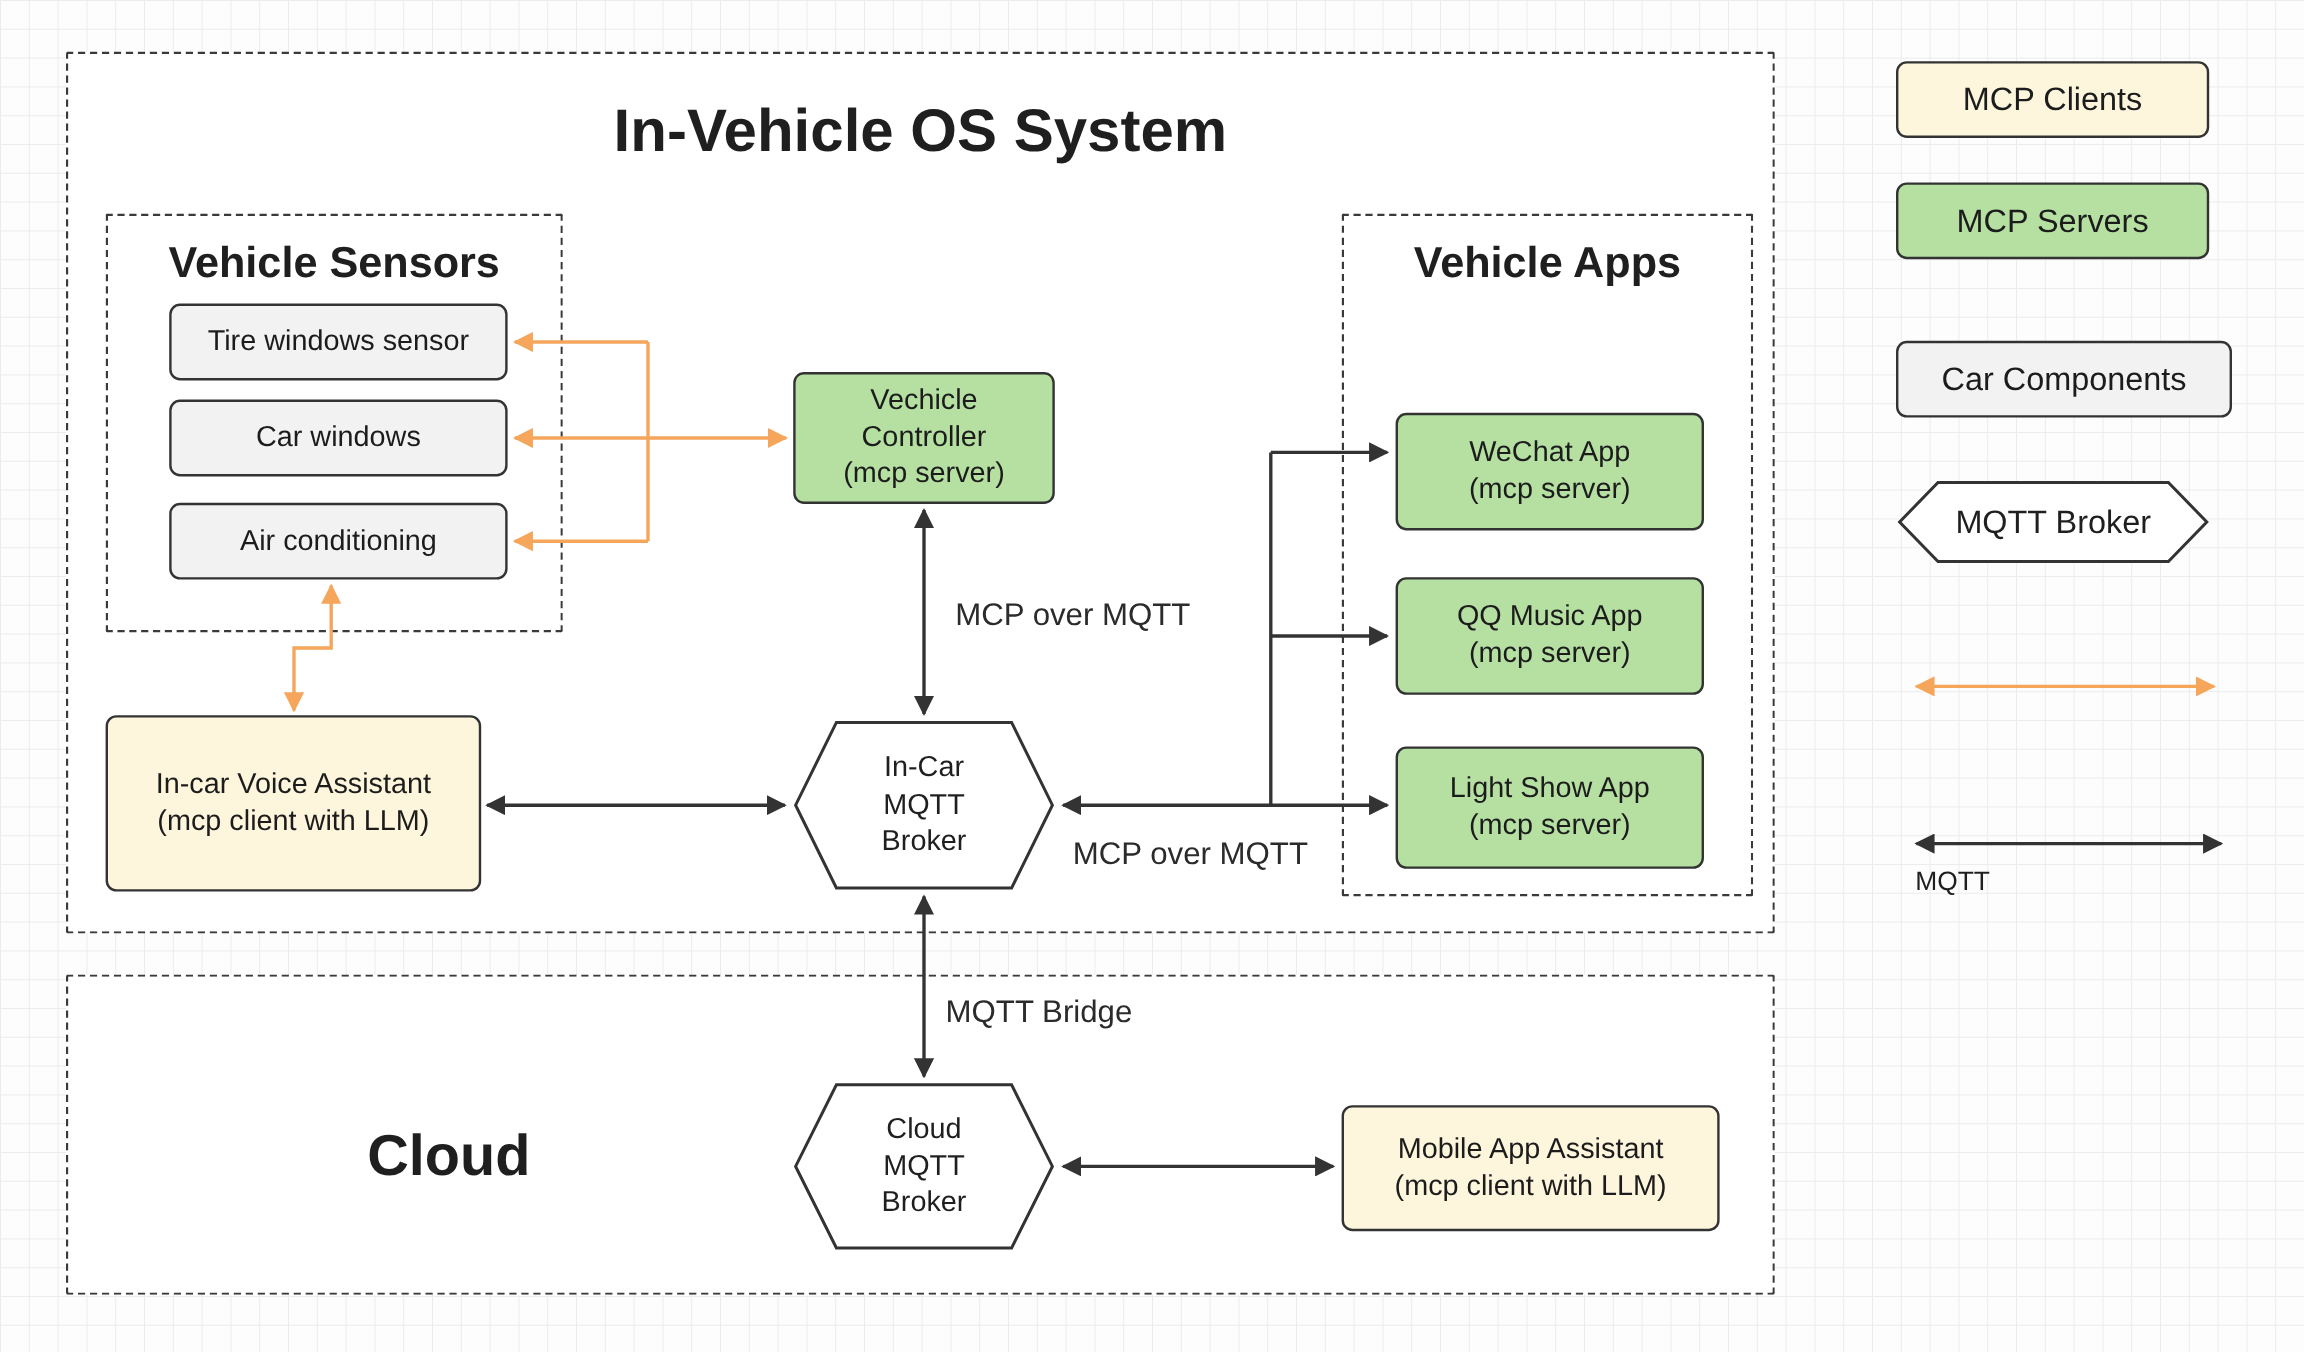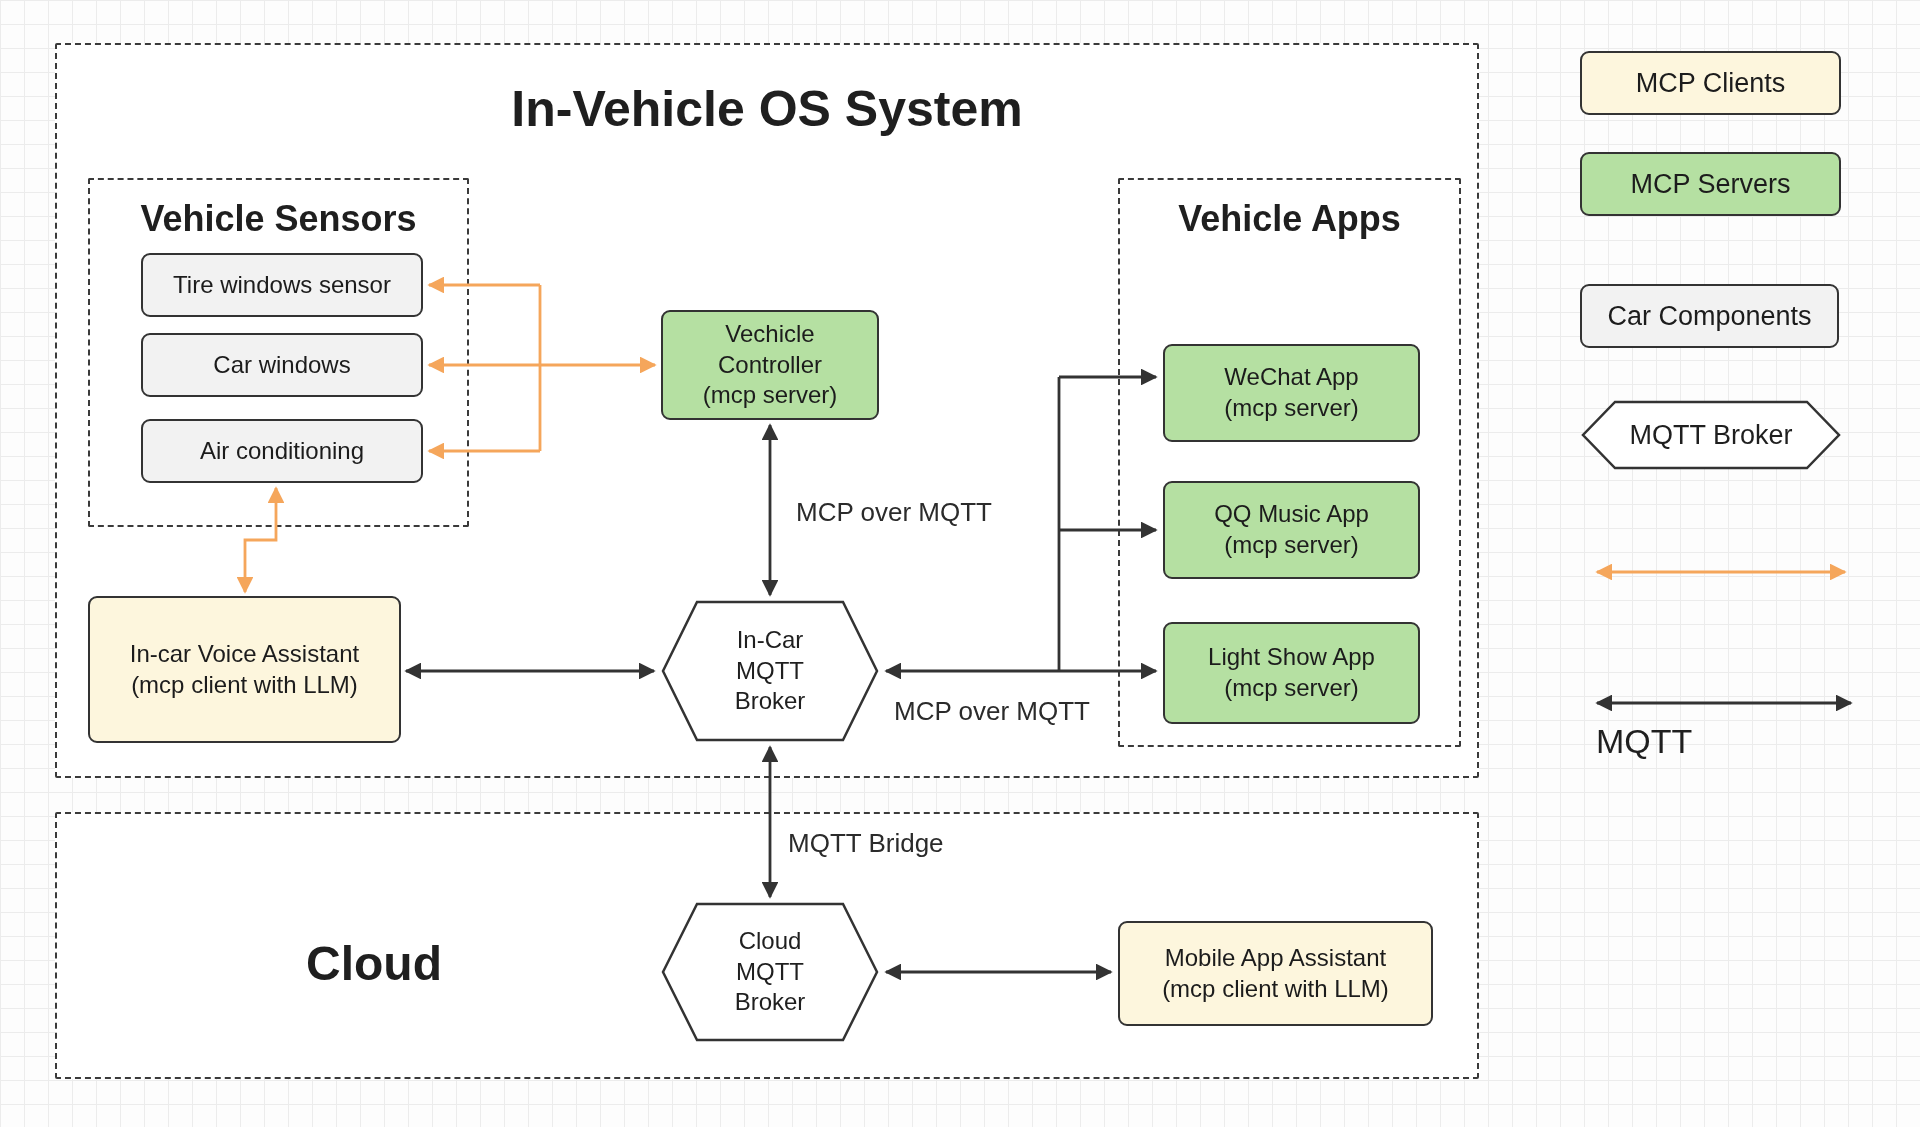--- a/index.html
+++ b/index.html
@@ -86,26 +86,26 @@
 
   
   .legend-box {
     position:absolute; z-index:3;
     border:2.5px solid var(--stroke,#333333); border-radius:9px;
     display:flex; align-items:center; justify-content:center;
     font-size:27px; color:#1c1c1c;text-align:right;
   }
   #legend-clients    { left:1580px; top:51px;  width:261px; height:64px; background:var(--cream,#fdf6dd); }
   #legend-servers    { left:1580px; top:152px; width:261px; height:64px; background:var(--green,#b5e0a2); }
-  #legend-components { left:1580px; top:284px; width:259px; height:64px; background:var(--gray,#f2f2f2); }
+  #legend-components { left:1580px; top:284px; width:280px; height:64px; background:var(--gray,#f2f2f2); }
   #legend-hex        { left:1581px; top:400px; width:260px; height:70px; }
   #legend-hex .hex-label { font-size:27px; padding:0 36px; }
 
   #legend-protocol-label { left:1556px; top:578px; width:352px; text-align:center; font-size:26px; line-height:1.3; z-index:4; position:absolute; }
-  #legend-mqtt-label     { left:1596px; top:722px; font-size:34px; z-index:4; position:absolute; }
+  #legend-mqtt-label     { left:1596px; top:722px; font-size:22px; z-index:4; position:absolute; }
 </style>
 </head>
 <body>
 
 <div class="canvas">
 
   <div class="container-dashed" id="os-container"></div>
   <div class="container-dashed" id="cloud-container"></div>
   <div class="group-dashed" id="sensors-group"></div>
   <div class="group-dashed" id="apps-group"></div>

